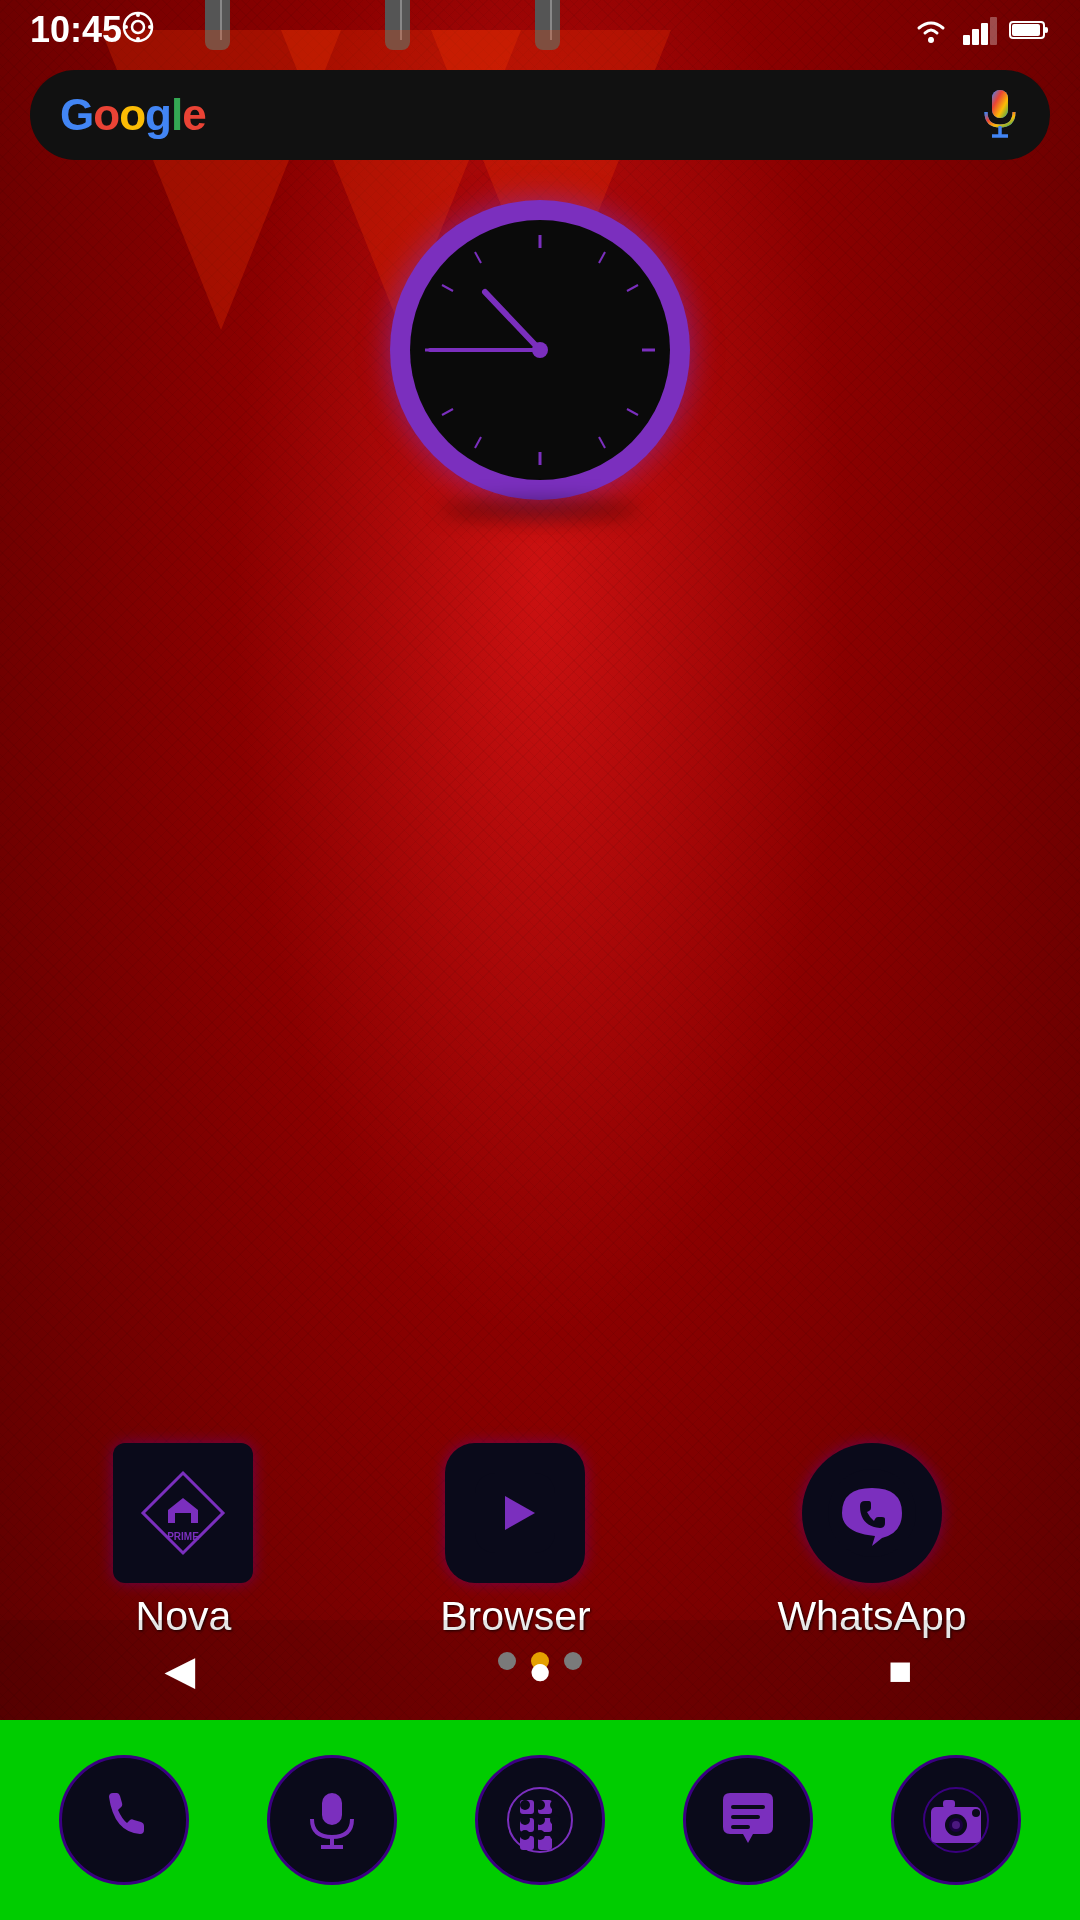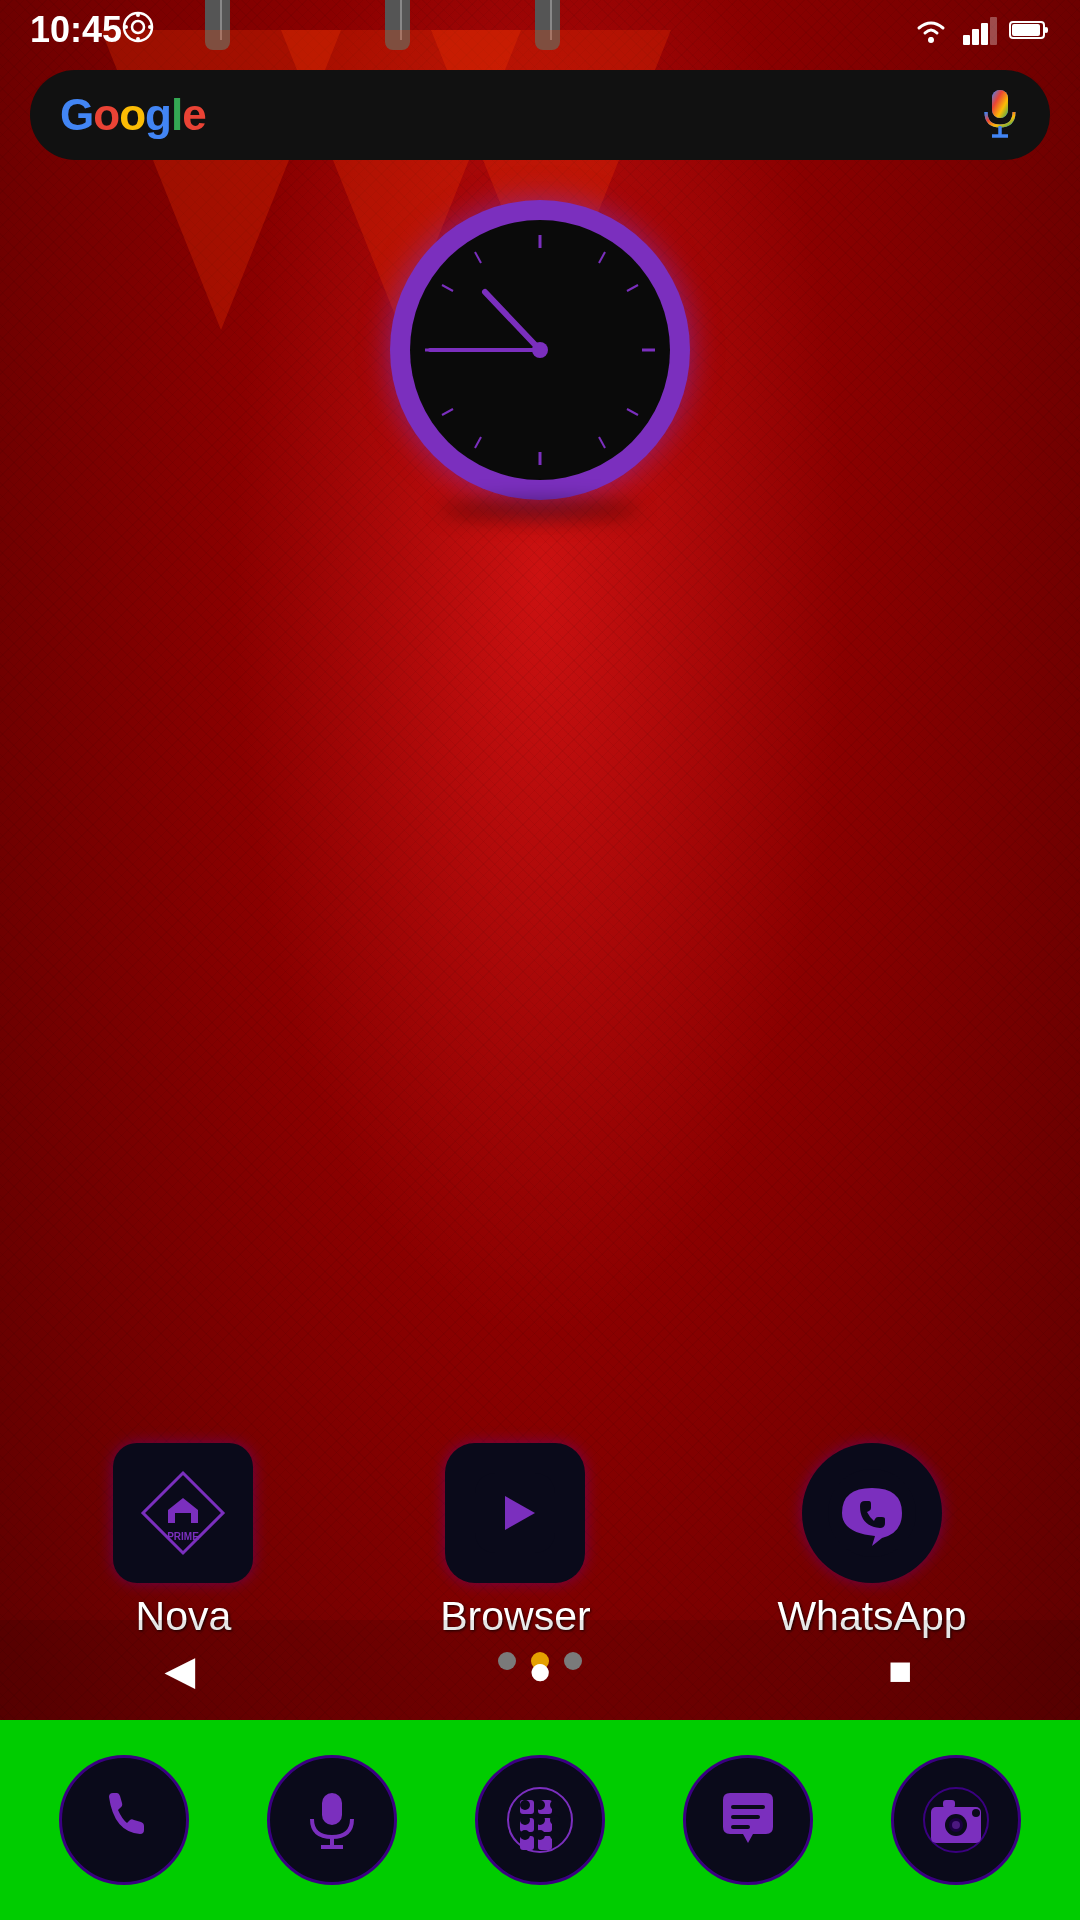--- a/index.html
+++ b/index.html
@@ -220,21 +220,21 @@
       justify-content: center;
       position: relative;
       box-shadow: 0 0 15px rgba(100, 0, 200, 0.4);
     }
 
     .app-icon.circle {
       border-radius: 50%;
     }
 
     .app-icon.diamond {
-      border-radius: 24px;
+      border-radius: 12px;
       transform: rotate(0deg);
       margin-top: 40px;
     }
 
     .app-label {
       color: white;
       font-size: 41px;
       text-align: center;
       text-shadow: 1px 1px 3px rgba(0,0,0,0.8);
     }

